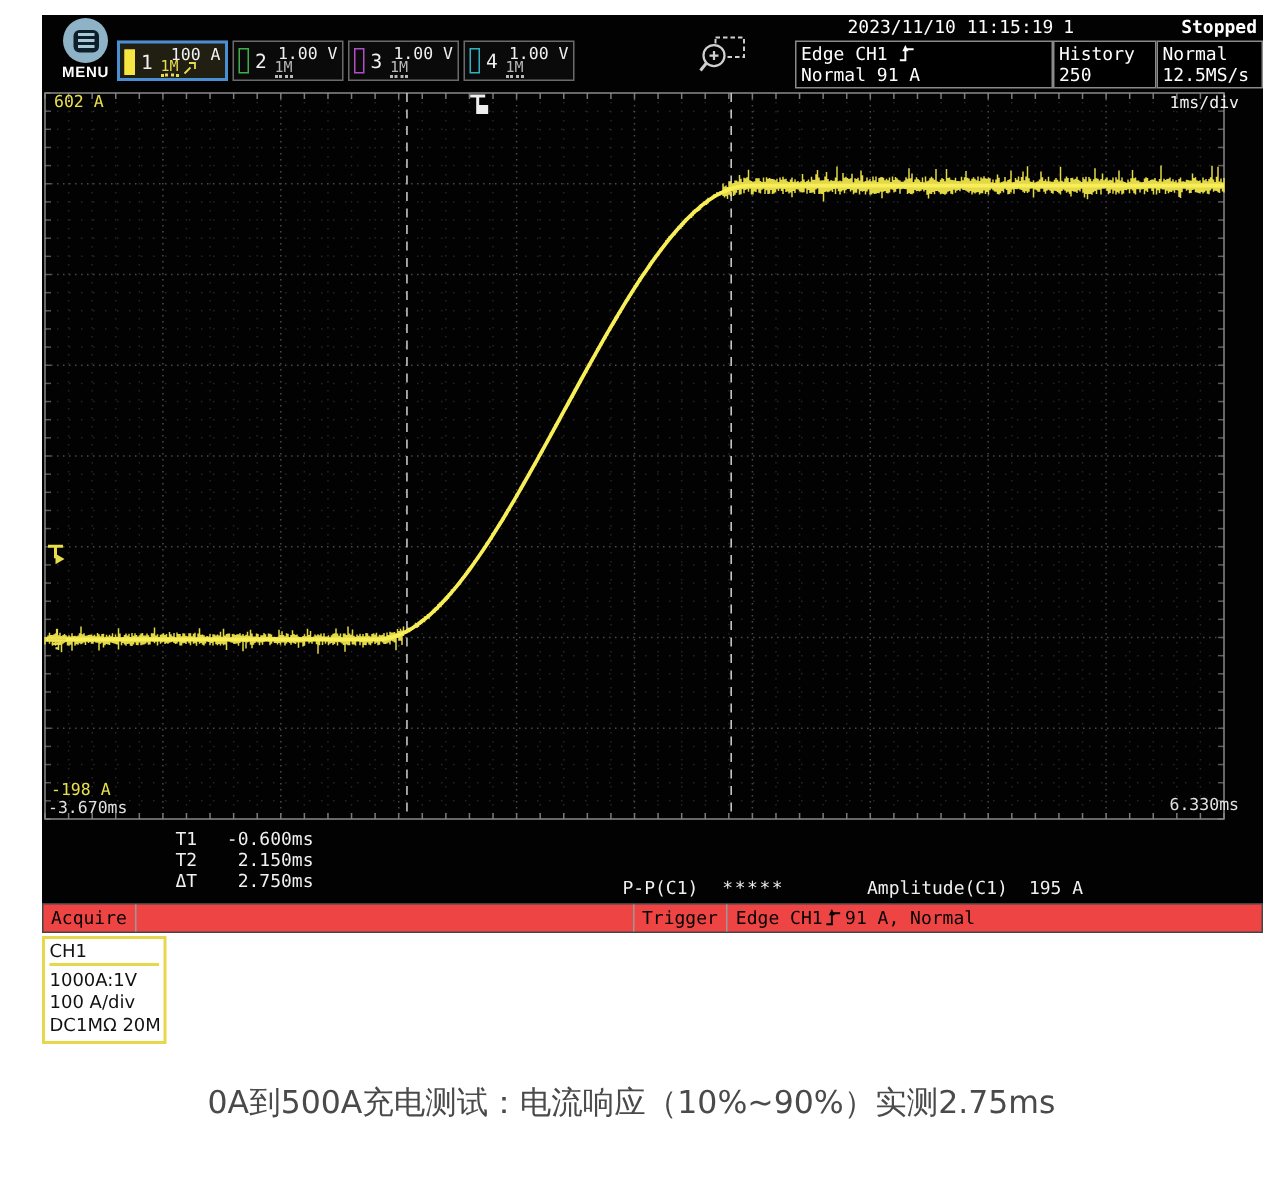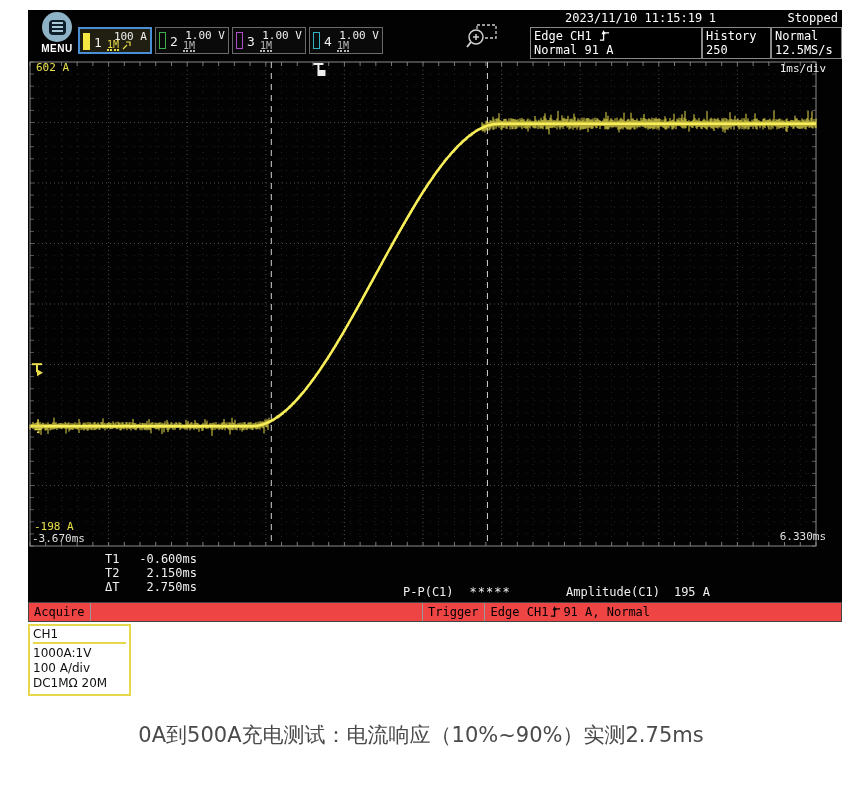--- a/index.html
+++ b/index.html
@@ -28,62 +28,62 @@
   .chicons{position:absolute;left:27px;bottom:1px;color:#b8b8b8;font-size:10px;line-height:8px;
            display:flex;gap:3px;}
   .chbox.selected .chicons{color:#e8dc4c;}
   .chimp{border-bottom:2px dotted currentColor;}
 
   .zoombox{position:absolute;left:436px;top:12px;cursor:pointer;}
 
   .inforow{position:absolute;left:502px;top:1px;width:310px;height:15px;color:#fff;font-size:12px;}
   .inforow .dt{position:absolute;left:20px;margin-left:15px;}
   .inforow .acqn{position:absolute;right:124px;}
-  .inforow .runstate{position:absolute;right:2px;}
+  .inforow .runstate{position:absolute;right:2px;font-weight:bold;}
   .infobox{position:absolute;top:17px;height:32px;border:1px solid #8a8a8a;box-sizing:border-box;
            color:#fff;font-size:12px;line-height:14px;padding:1px 3px;background:#000;}
   .infobox.tr{left:502px;width:172px;}
   .infobox.hist{left:674px;width:69px;}
   .infobox.mode{left:743px;width:71px;}
   .infobox .r{display:block;}
   .infobox .right{}
   .edge-icon{width:11px;height:12px;vertical-align:-2px;color:#fff;}
 
   
   .plot{position:absolute;left:0;top:50px;width:826px;height:488px;}
   .plot svg{position:absolute;left:0;top:0;}
   .plot .lbl{position:absolute;font-size:11px;white-space:nowrap;}
   .lbl-top-a{left:8px;top:1px;color:#e8e04a;}
   .lbl-tdiv{right:28px;top:2px;color:#f0f0f0;font-size:12px;text-align:center;}
   .lbl-bot-a{left:6px;top:460px;color:#e8e04a;}
   .lbl-tstart{left:4px;top:472px;color:#e0e0e0;font-size:12px;}
   .lbl-tend{right:28px;top:470px;color:#e0e0e0;font-size:12px;}
 
   
-  .measure{position:absolute;left:0;top:538px;width:745px;height:54px;color:#f0f0f0;font-size:12px;}
+  .measure{position:absolute;left:12px;top:538px;width:745px;height:54px;color:#f0f0f0;font-size:12px;}
   .tblock{position:absolute;left:77px;top:4px;line-height:14px;}
   .trow .tl{display:inline-block;width:26px;}
   .trow .tv{display:inline-block;width:66px;text-align:right;}
   .pp{position:absolute;left:375px;top:37px;}
   .pp .ppv{margin-left:16px;letter-spacing:1px;}
   .amp{position:absolute;left:538px;top:37px;}
   .amp .ampv{margin-left:14px;}
 
   
   .statusbar{position:absolute;left:0;top:592px;width:814px;height:20px;background:#ef4444;color:#000;
              font-size:12px;box-sizing:border-box;border:1px solid #444;}
   .sb-group{position:absolute;top:0;height:18px;display:flex;align-items:center;}
   .sb-group.acq{left:0;}
   .sb-group.trg{left:393px;border-left:1px solid #999;}
   .sb-label{padding:0 5px;border-right:1px solid #999;height:100%;display:flex;align-items:center;}
   .sb-text{padding:0 6px;display:flex;align-items:center;gap:2px;white-space:nowrap;}
   .sb-text .edge-icon{color:#000;}
 
   
-  .chinfo{position:absolute;left:28px;top:624px;width:103px;background:#fff;border:2px solid #e6d84a;
+  .chinfo{position:absolute;left:28px;top:624px;width:83px;background:#fff;border:2px solid #e6d84a;
           box-sizing:border-box;font-family:"DejaVu Sans","Liberation Sans",sans-serif;
           font-size:12px;color:#111;padding:1px 3px 3px;cursor:pointer;}
   .chinfo-title{border-bottom:2px solid #e6d84a;padding-bottom:1px;margin-bottom:2px;}
   .chinfo-line{line-height:15px;white-space:nowrap;}
 
   .caption{position:absolute;left:0;top:721px;width:842px;text-align:center;
            font-family:"DejaVu Sans","Liberation Sans",sans-serif;font-size:21px;color:#4a4a4a;}
 </style>
 </head>
 <body>

